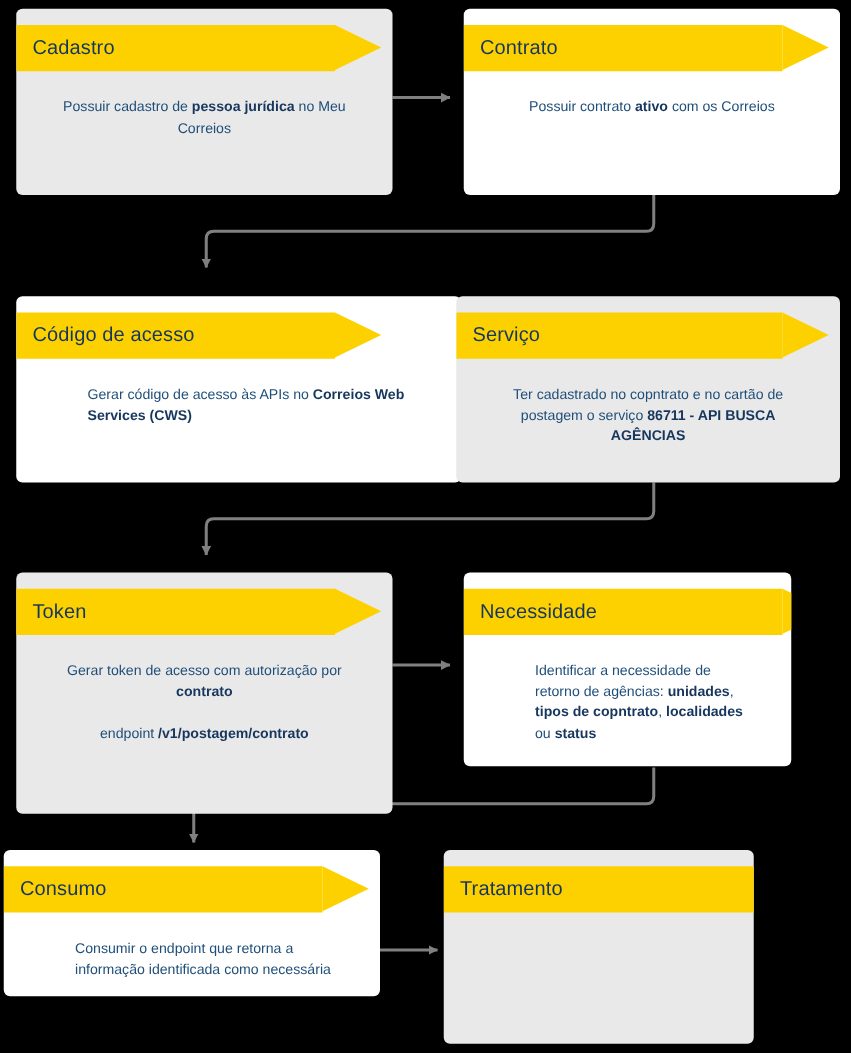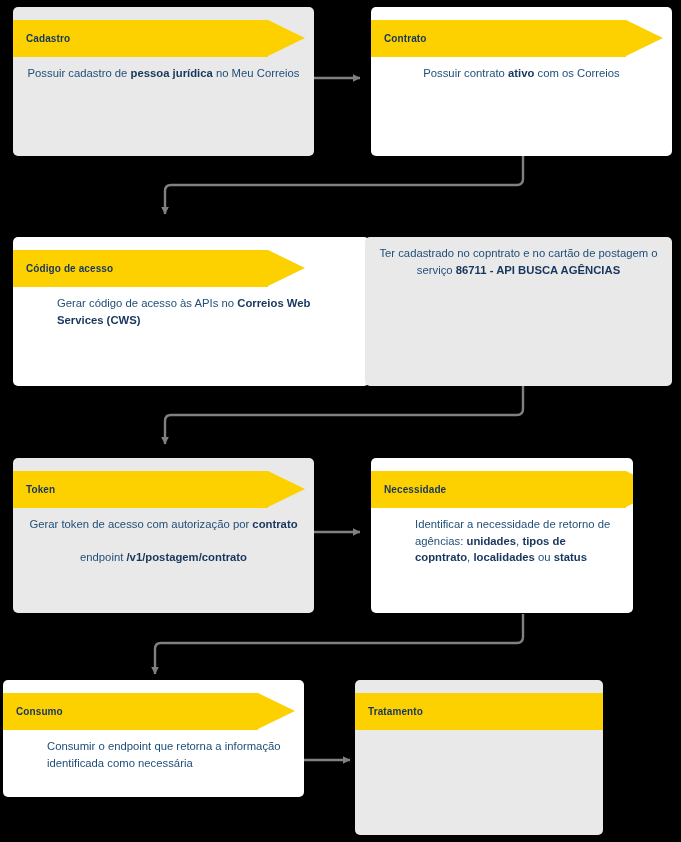--- a/index.html
+++ b/index.html
@@ -52,34 +52,34 @@
     border-top: 18.5px solid transparent;
     border-bottom: 18.5px solid transparent;
     border-left: 37px solid #fdd100;
   }
   .hdr-title {
     position: absolute;
     left: 13px;
     top: 0;
     height: 37px;
     line-height: 37px;
-    font-size: 10px;
-    font-weight: bold;
+    font-size: 16px;
+    font-weight: normal;
     color: #17365d;
     white-space: nowrap;
     letter-spacing: 0.1px;
   }
 
   .body {
     padding: 8px 14px 0 14px;
     font-size: 11.3px;
     line-height: 16.5px;
     color: #1f4e79;
   }
-  .body p { margin: 0; }
+  .body p { margin: 13px; }
   .body p + p { margin-top: 16.5px; }
   .body b { font-weight: bold; color: #17365d; }
   .ctr  { text-align: center; }
   .lft  { text-align: left; padding-left: 44px; }
 
   
   #wires {
     position: absolute;
     left: 0; top: 0;
     width: 681px;
@@ -155,26 +155,31 @@
       <div class="hdr-shape" style="width:255px;"></div>
       <div class="hdr-point" style="left:255px;"></div>
       <div class="hdr-title">Código de acesso</div>
     </div>
     <div class="body lft">
         <p>Gerar código de acesso às APIs no <b>Correios Web Services (CWS)</b></p>
       </div>
   </div>
 
   <div class="card gray" style="left:365px; top:237px; width:307px; height:149px;">
+    <div class="hdr">
+      <div class="hdr-shape" style="width:261px;"></div>
+      <div class="hdr-point" style="left:261px;"></div>
+      <div class="hdr-title">Serviço</div>
+    </div>
     <div class="body ctr">
         <p>Ter cadastrado no copntrato e no cartão de postagem o serviço <b>86711 - API BUSCA AGÊNCIAS</b></p>
       </div>
   </div>
 
-  <div class="card gray" style="left:13px; top:458px; width:301px; height:155px;">
+  <div class="card gray" style="left:13px; top:458px; width:301px; height:193px;">
     <div class="hdr">
       <div class="hdr-shape" style="width:255px;"></div>
       <div class="hdr-point" style="left:255px;"></div>
       <div class="hdr-title">Token</div>
     </div>
     <div class="body ctr">
         <p>Gerar token de acesso com autorização por <b>contrato</b></p>
         <p>endpoint <b>/v1/postagem/contrato</b></p>
       </div>
   </div>

